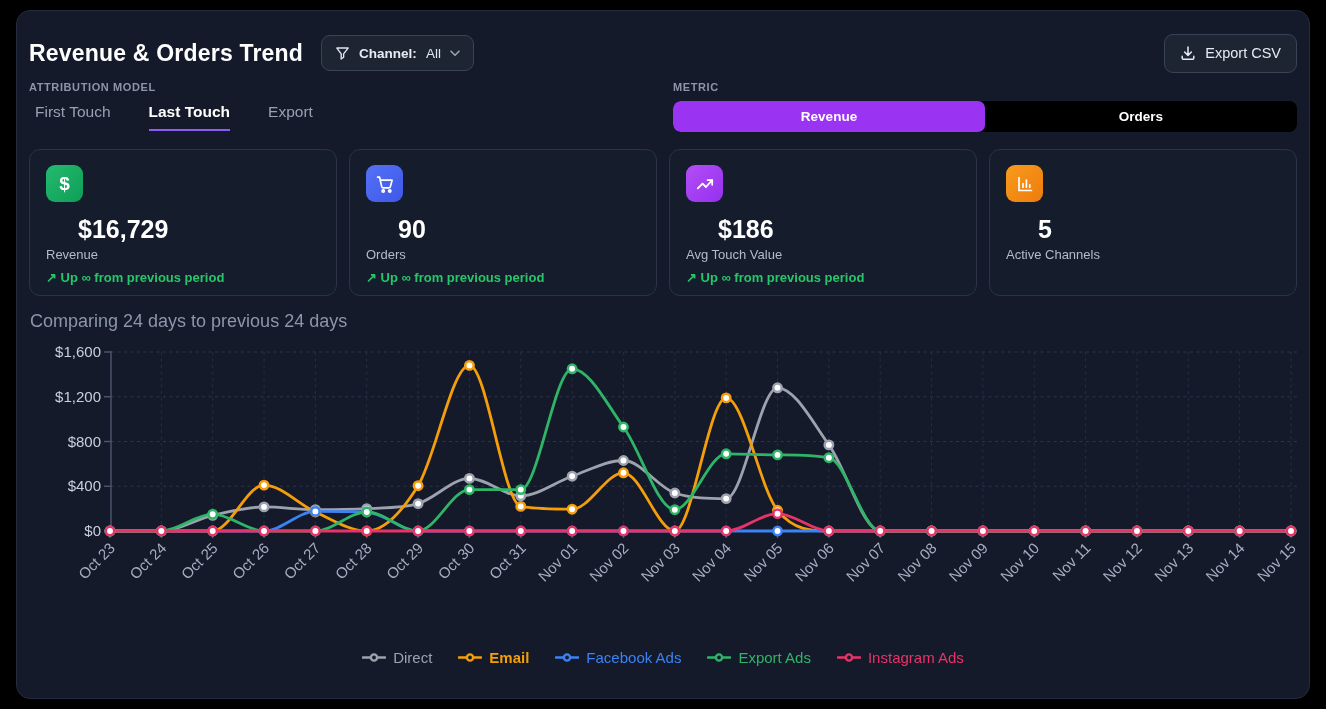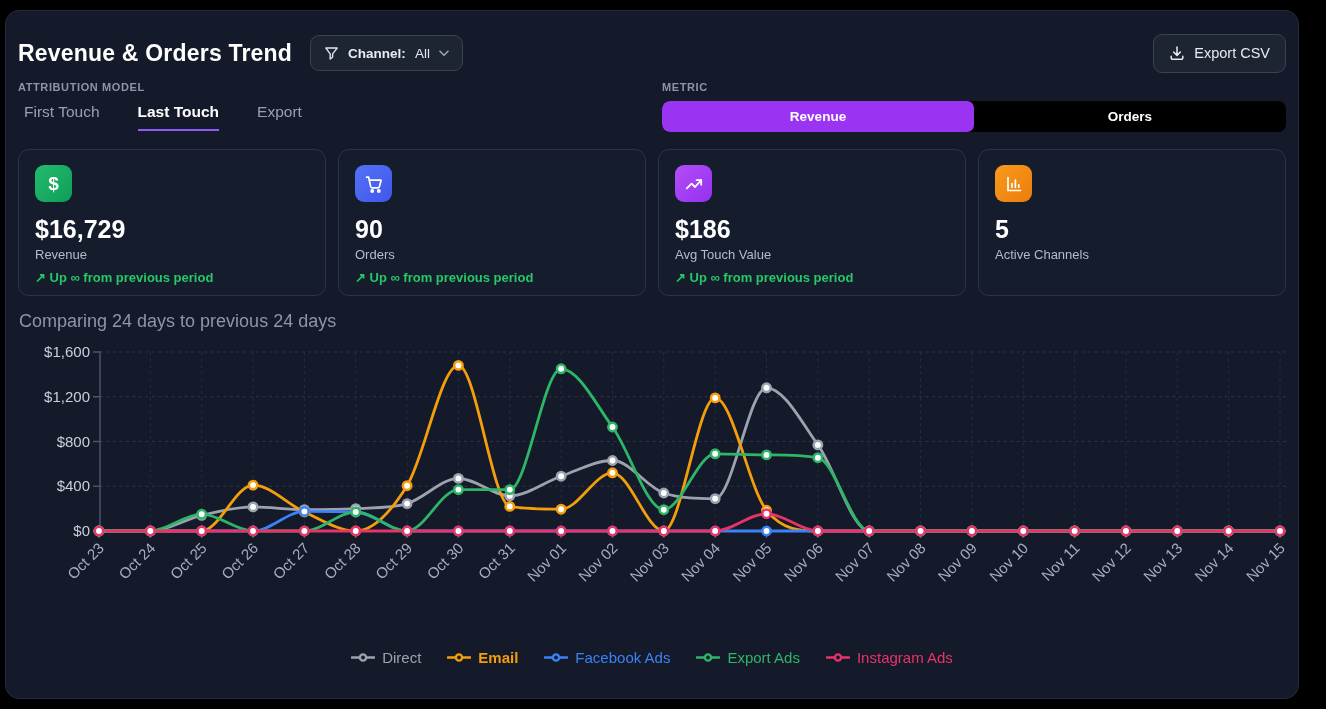--- a/index.html
+++ b/index.html
@@ -1,17 +1,17 @@
 <!DOCTYPE html>
 <html><head>
 <meta charset="utf-8">
 <style>
   html,body{margin:0;padding:0;background:#000;width:1326px;height:709px;overflow:hidden;
     font-family:"Liberation Sans",sans-serif;-webkit-font-smoothing:antialiased;}
-  .panel{position:absolute;left:5px;top:10px;width:1294px;height:689px;box-sizing:border-box;
+  .panel{position:absolute;left:16px;top:10px;width:1294px;height:689px;box-sizing:border-box;
     background:#141a29;border:1px solid #242b3d;border-radius:14px;padding:22px 12px 0;}
   
   .hdr{display:flex;align-items:center;gap:18px;height:40px;}
   .title{font-size:23px;font-weight:700;color:#fff;letter-spacing:.2px;}
   .btn{display:flex;align-items:center;gap:9px;background:#1d2432;border:1px solid #3a4356;
     border-radius:9px;color:#e7ebf3;cursor:pointer;}
   .chan-btn{height:34px;padding:0 13px;font-size:13.5px;}
   .chan-label{font-weight:700;}
   .chan-value{color:#dfe4ee;}
   .exp-btn{margin-left:auto;height:37px;padding:0 15px;font-size:14.5px;}
@@ -30,21 +30,21 @@
   
   .cards{margin-top:17px;display:grid;grid-template-columns:repeat(4,1fr);gap:12px;}
   .card{background:#151c2c;border:1px solid #2b3347;border-radius:11px;padding:15px 16px;
     height:147px;box-sizing:border-box;}
   .card-icon{width:37px;height:37px;border-radius:9px;display:flex;align-items:center;justify-content:center;}
   .ic-green{background:linear-gradient(135deg,#23bb6e,#0f9d58);}
   .ic-blue{background:linear-gradient(135deg,#5472f5,#3f57ea);}
   .ic-purple{background:linear-gradient(135deg,#b44ef7,#9430ef);}
   .ic-orange{background:linear-gradient(135deg,#f79b1d,#ee7c0c);}
   .dollar{color:#fff;font-size:19px;font-weight:700;}
-  .card-value{margin-top:13px;font-size:25px;font-weight:700;color:#fff;}
+  .card-value{margin-top:13px;font-size:25px;font-weight:700;color:#fff;margin-left:32px;}
   .card-label{margin-top:3px;font-size:13px;color:#b4bbca;}
   .card-delta{margin-top:8px;font-size:13px;font-weight:700;color:#26c768;}
   .card-delta.purple{color:#b07ef7;}
   
   .note{margin-top:15px;font-size:18px;color:#8d95a9;padding-left:1px;}
   #chart-svg{display:block;margin-top:3px;}
   .gridh{stroke:#2c3449;stroke-width:1;stroke-dasharray:3 3.5;}
   .gridv{stroke:#262e40;stroke-width:1;stroke-dasharray:3 3.5;}
   .axis{stroke:#4e5870;stroke-width:1.4;fill:none;}
   .ylab{font-size:15px;fill:#c9cfdc;}

